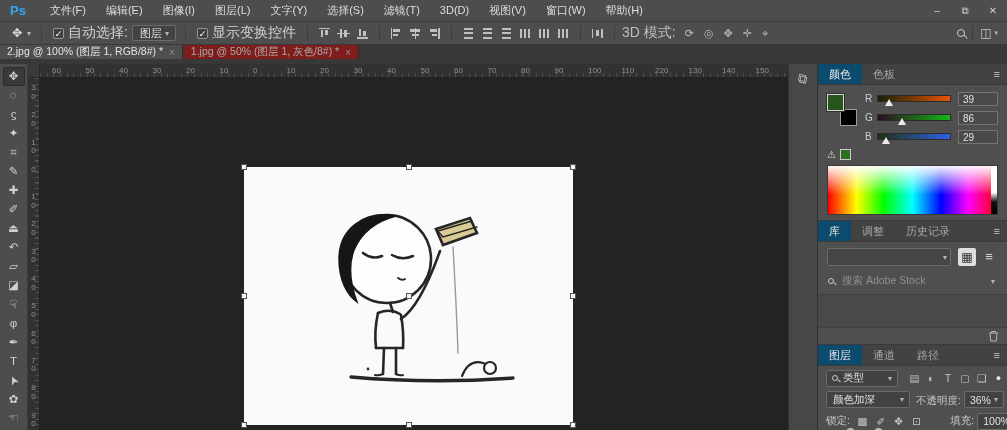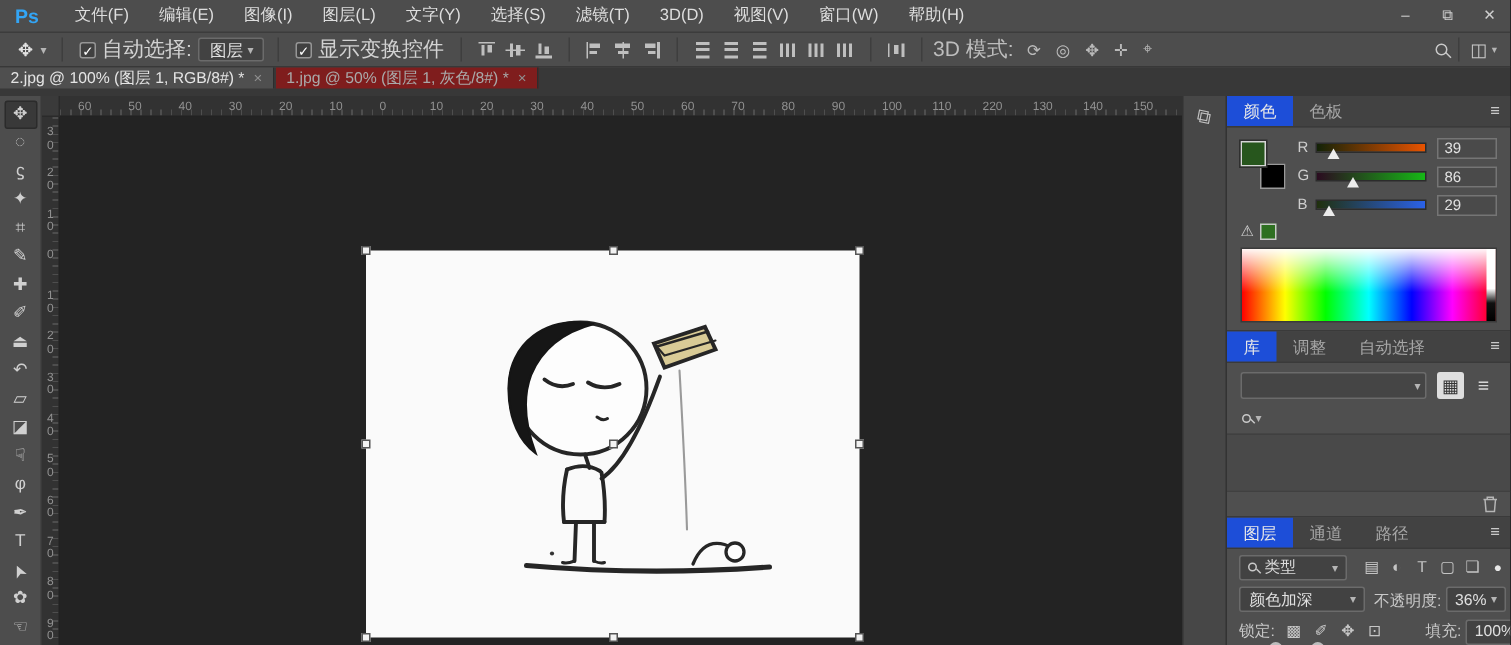--- a/index.html
+++ b/index.html
@@ -94,21 +94,21 @@
   .canvas{position:absolute;left:204px;top:89px;width:329px;height:258px;background:#fafafa;}
   .canvas svg{position:absolute;left:0;top:0;}
   .h{position:absolute;width:6px;height:6px;background:#f2f2f2;border:1px solid #555;}
   
   .dockstrip{width:30px;background:#474747;border-left:1px solid #333;border-right:1px solid #333;flex:none;padding-top:5px;text-align:center;}
   .dockico{font-size:13px;color:#c3c3c3;display:inline-block;transform:rotate(0.03turn);}
   
   .panels{width:189px;flex:none;display:flex;flex-direction:column;background:#4f4f4f;}
   .phead{height:21px;background:#424242;display:flex;align-items:stretch;flex:none;border-bottom:1px solid #3a3a3a;}
   .ptab{display:flex;align-items:center;padding:0 11px;font-size:11px;color:#a6a6a6;}
-  .ptab.active{background:#1d4ed8;color:#e8e8e8;}
+  .ptab.active{background:#0c4a6e;color:#e8e8e8;}
   .pmenu{margin-left:auto;color:#c9c9c9;font-size:11px;display:flex;align-items:center;padding-right:7px;}
   
   .colorbody{padding:7px 9px 5px 9px;flex:none;}
   .ctop{display:flex;}
   .swatches{position:relative;width:30px;height:32px;flex:none;margin-right:8px;margin-top:2px;}
   .sw{position:absolute;width:17px;height:17px;border:1px solid #9a9a9a;}
   .bgsw{right:0;bottom:0;background:#000;}
   .fgsw{left:0;top:0;background:#27561d;border:1px solid #d6d6d6;outline:1px solid #2f2f2f;}
   .channels{flex:1;}
   .chrow{display:flex;align-items:center;height:13px;margin-bottom:6px;}
@@ -444,32 +444,33 @@
           <div class="spectrum">
               <i class="spstrip"></i>
             </div>
         </div>
       </section>
 
       <section class="pl">
         <div class="phead">
           <span class="ptab active">库</span>
           <span class="ptab">调整</span>
-          <span class="ptab">自动选择</span>
+          <span class="ptab">历史记录</span>
           <span class="pmenu">≡</span>
         </div>
         <div class="librow">
           <div class="libsel">
             <span class="chev">▾</span>
           </div>
           <span class="gridbtn">▦</span>
           <span class="listbtn">≡</span>
         </div>
         <div class="searchrow">
           <span class="mag tiny"></span>
+          <span class="phtext">搜索 Adobe Stock</span>
           <span class="chev">▾</span>
         </div>
         <div class="libempty"></div>
         <div class="libfoot">
           <svg width="11" height="12" viewBox="0 0 11 12">
             <path d="M1 3h9M3.5 3V1.5h4V3M2 3l.7 8h5.6L9 3" stroke="#b5b5b5" stroke-width="1" fill="none"></path>
           </svg>
         </div>
       </section>
 

